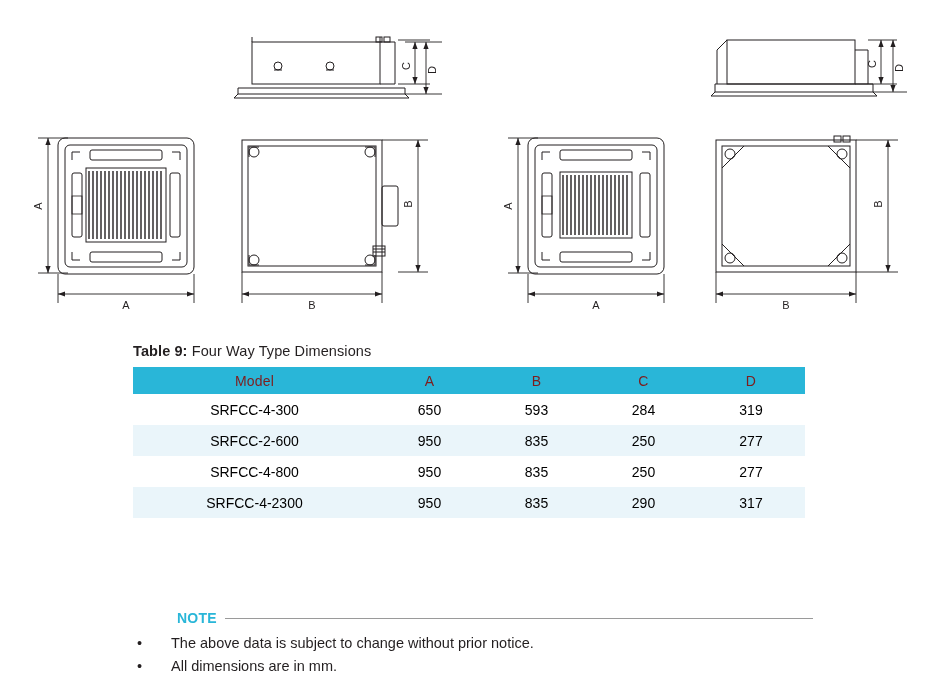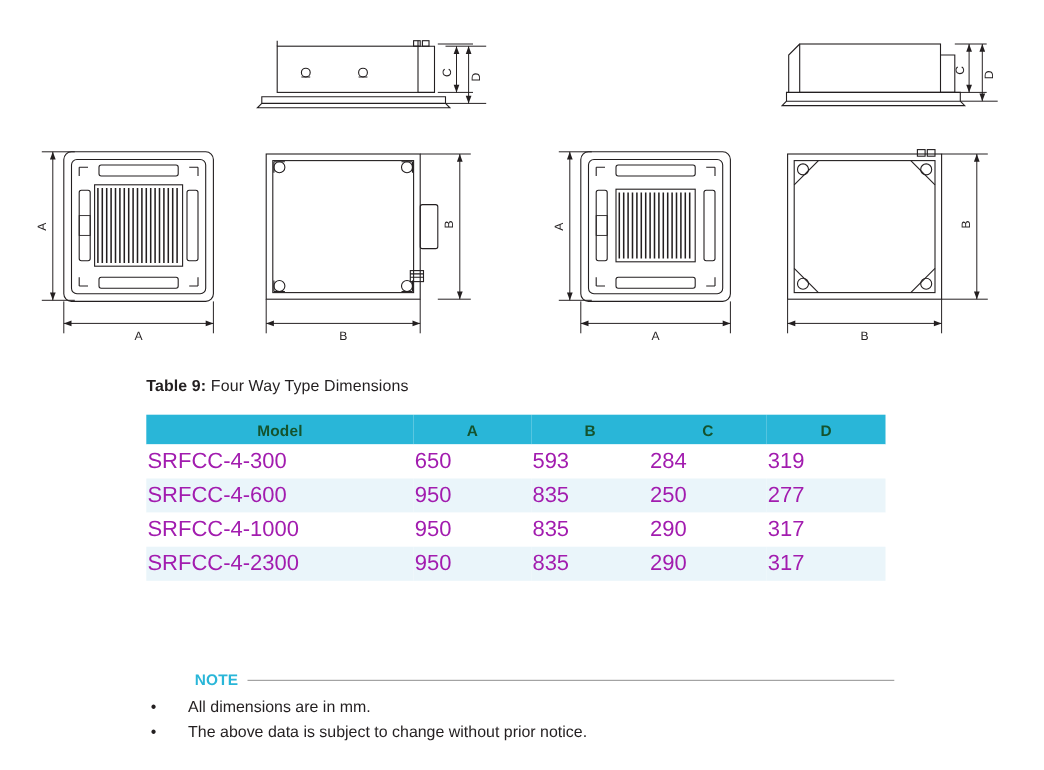--- a/index.html
+++ b/index.html
@@ -29,46 +29,46 @@
   
   .table-block {
     position: absolute;
     left: 133px;
     top: 343px;
     width: 680px;
   }
   .table-caption {
     font-size: 14.5px;
     color: #231f20;
-    margin-bottom: 18px;
+    margin-bottom: 8px;
     letter-spacing: 0.1px;
   }
   .table-caption b {
     font-weight: bold;
   }
   table.dims {
     border-collapse: collapse;
     width: 672px;
     table-layout: fixed;
   }
   table.dims th {
     background: #29b6d8;
-    color: #14532d;
+    color: #7f1d1d;
     font-size: 14px;
-    font-weight: bold;
+    font-weight: normal;
     height: 25px;
     text-align: center;
     border: none;
     letter-spacing: 0.2px;
   }
   table.dims td {
-    font-size: 20px;
-    text-align: left;
+    font-size: 14px;
+    text-align: center;
     height: 29px;
-    color: #a21caf;
+    color: #000000;
     border: none;
   }
   table.dims tbody tr:nth-child(even) {
     background: #eaf5fa;
   }
   table.dims tbody tr:nth-child(odd) {
     background: #ffffff;
   }
   col.c-model { width: 243px; }
   col.c-a { width: 107px; }
@@ -405,46 +405,46 @@
     </thead>
     <tbody>
       <tr>
         <td>SRFCC-4-300</td>
         <td>650</td>
         <td>593</td>
         <td>284</td>
         <td>319</td>
       </tr>
       <tr>
-        <td>SRFCC-4-600</td>
+        <td>SRFCC-2-600</td>
         <td>950</td>
         <td>835</td>
         <td>250</td>
         <td>277</td>
       </tr>
       <tr>
-        <td>SRFCC-4-1000</td>
+        <td>SRFCC-4-800</td>
         <td>950</td>
         <td>835</td>
-        <td>290</td>
-        <td>317</td>
+        <td>250</td>
+        <td>277</td>
       </tr>
       <tr>
         <td>SRFCC-4-2300</td>
         <td>950</td>
         <td>835</td>
         <td>290</td>
         <td>317</td>
       </tr>
     </tbody>
   </table>
 </div>
 
 <div class="note-wrap">
   <div class="note-head">
     <span class="note-title">NOTE</span>
     <span class="note-rule"></span>
   </div>
   <ul class="note-list">
+    <li>The above data is subject to change without prior notice.</li>
     <li>All dimensions are in mm.</li>
-    <li>The above data is subject to change without prior notice.</li>
   </ul>
 </div>
 
 </body></html>

